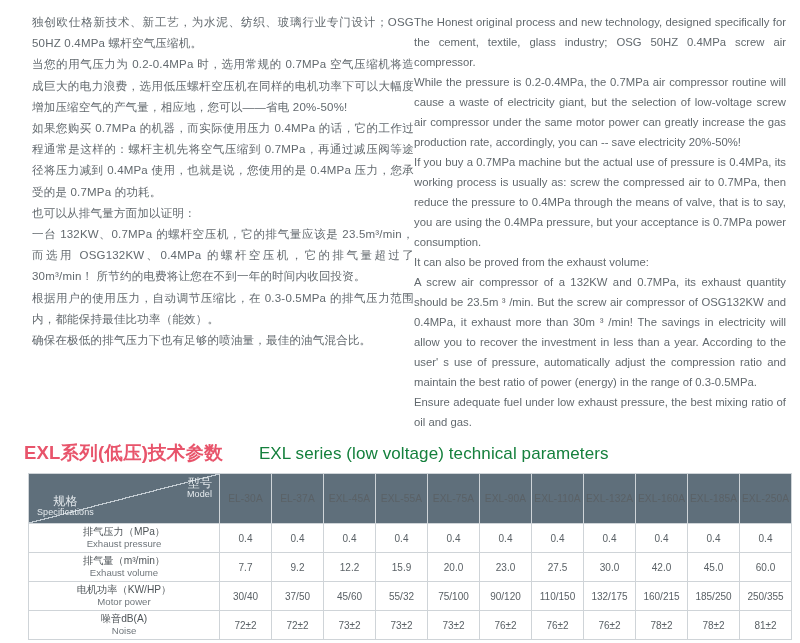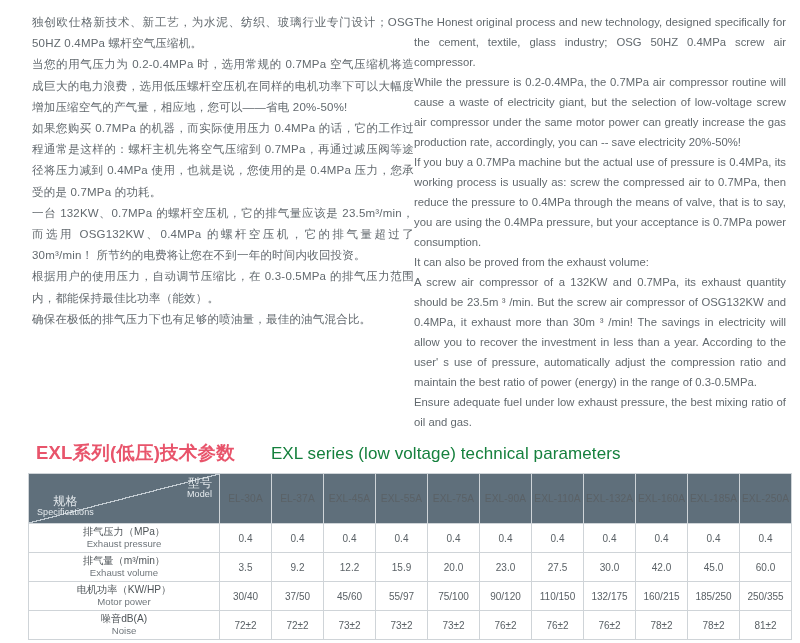--- a/index.html
+++ b/index.html
@@ -45,21 +45,21 @@
     line-height: 21.2px;
     letter-spacing: .2px;
   }
   .col-en .para {
     font-size: 11.3px;
     line-height: 20px;
   }
 
   
   .section-title {
-    margin: 8px 0 8px 36px;
+    margin: 8px 0 8px 24px;
     display: flex;
     align-items: baseline;
   }
   .title-cn {
     font-size: 18.5px;
     font-weight: bold;
     color: #e8546b;
     letter-spacing: .2px;
   }
   .title-en {
@@ -152,20 +152,21 @@
   td.val { height: 28px; font-size: 10px; color: #555c61; }
 </style>
 </head>
 <body>
 
 <div class="prose-wrap">
   <div class="col-cn">
     <p class="para">独创欧仕格新技术、新工艺，为水泥、纺织、玻璃行业专门设计；OSG 50HZ 0.4MPa 螺杆空气压缩机。</p>
     <p class="para">当您的用气压力为 0.2-0.4MPa 时，选用常规的 0.7MPa 空气压缩机将造成巨大的电力浪费，选用低压螺杆空压机在同样的电机功率下可以大幅度增加压缩空气的产气量，相应地，您可以——省电 20%-50%!</p>
     <p class="para">如果您购买 0.7MPa 的机器，而实际使用压力 0.4MPa 的话，它的工作过程通常是这样的：螺杆主机先将空气压缩到 0.7MPa，再通过减压阀等途径将压力减到 0.4MPa 使用，也就是说，您使用的是 0.4MPa 压力，您承受的是 0.7MPa 的功耗。</p>
+    <p class="para">也可以从排气量方面加以证明：</p>
     <p class="para">一台 132KW、0.7MPa 的螺杆空压机，它的排气量应该是 23.5m³/min，而选用 OSG132KW、0.4MPa 的螺杆空压机，它的排气量超过了 30m³/min！ 所节约的电费将让您在不到一年的时间内收回投资。</p>
     <p class="para">根据用户的使用压力，自动调节压缩比，在 0.3-0.5MPa 的排气压力范围内，都能保持最佳比功率（能效）。</p>
     <p class="para">确保在极低的排气压力下也有足够的喷油量，最佳的油气混合比。</p>
   </div>
   <div class="col-en">
     <p class="para">The Honest original process and new technology, designed specifically for the cement, textile, glass industry; OSG 50HZ 0.4MPa screw air compressor.</p>
     <p class="para">While the pressure is 0.2-0.4MPa, the 0.7MPa air compressor routine will cause a waste of electricity giant, but the selection of low-voltage screw air compressor under the same motor power can greatly increase the gas production rate, accordingly, you can -- save electricity 20%-50%!</p>
     <p class="para">If you buy a 0.7MPa machine but the actual use of pressure is 0.4MPa, its working process is usually as: screw the compressed air to 0.7MPa, then reduce the pressure to 0.4MPa through the means of valve, that is to say, you are using the 0.4MPa pressure, but your acceptance is 0.7MPa power consumption.</p>
     <p class="para">It can also be proved from the exhaust volume:</p>
     <p class="para">A screw air compressor of a 132KW and 0.7MPa, its exhaust quantity should be 23.5m ³ /min. But the screw air compressor of OSG132KW and 0.4MPa, it exhaust more than 30m ³ /min! The savings in electricity will allow you to recover the investment in less than a year. According to the user' s use of pressure, automatically adjust the compression ratio and maintain the best ratio of power (energy) in the range of 0.3-0.5MPa.</p>
@@ -224,42 +225,42 @@
         <td class="val">0.4</td>
         <td class="val">0.4</td>
         <td class="val">0.4</td>
       </tr>
 
       <tr>
         <td class="rowlabel" colspan="2">
           <span class="cn">排气量（m³/min）</span>
           <span class="en">Exhaust volume</span>
         </td>
-        <td class="val">3.5</td>
+        <td class="val">7.7</td>
         <td class="val">9.2</td>
         <td class="val">12.2</td>
         <td class="val">15.9</td>
         <td class="val">20.0</td>
         <td class="val">23.0</td>
         <td class="val">27.5</td>
         <td class="val">30.0</td>
         <td class="val">42.0</td>
         <td class="val">45.0</td>
         <td class="val">60.0</td>
       </tr>
 
       <tr>
         <td class="rowlabel" colspan="2">
           <span class="cn">电机功率（KW/HP）</span>
           <span class="en">Motor power</span>
         </td>
         <td class="val">30/40</td>
         <td class="val">37/50</td>
         <td class="val">45/60</td>
-        <td class="val">55/97</td>
+        <td class="val">55/32</td>
         <td class="val">75/100</td>
         <td class="val">90/120</td>
         <td class="val">110/150</td>
         <td class="val">132/175</td>
         <td class="val">160/215</td>
         <td class="val">185/250</td>
         <td class="val">250/355</td>
       </tr>
 
       <tr>

